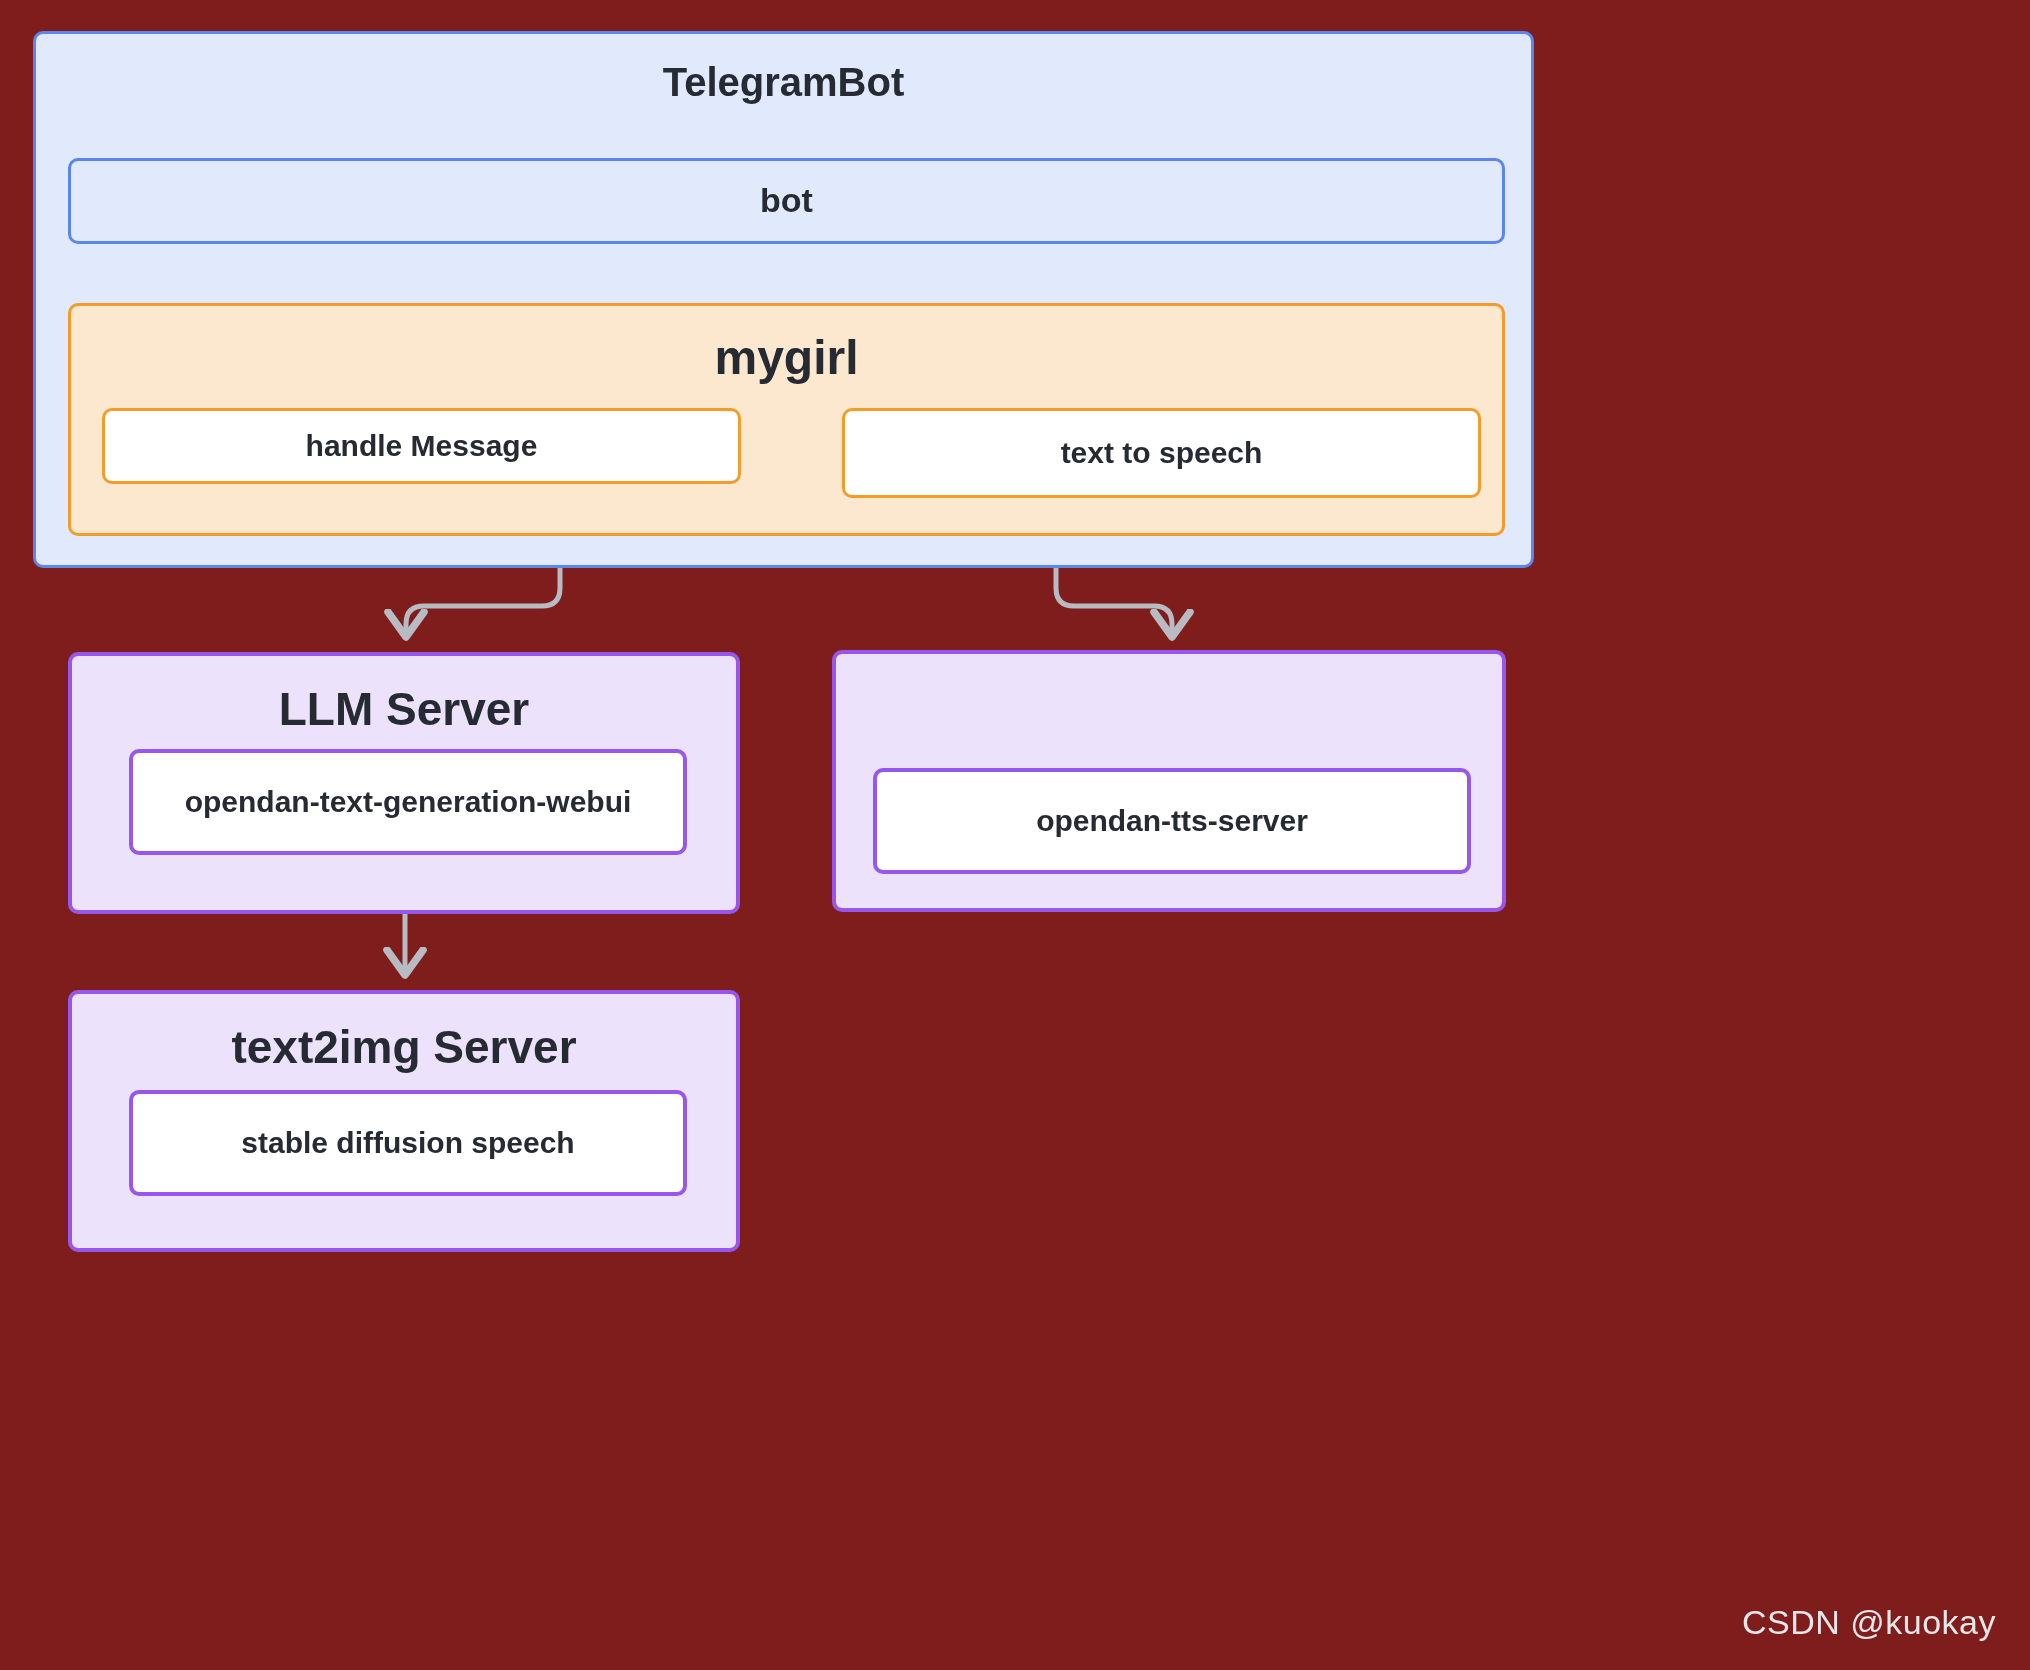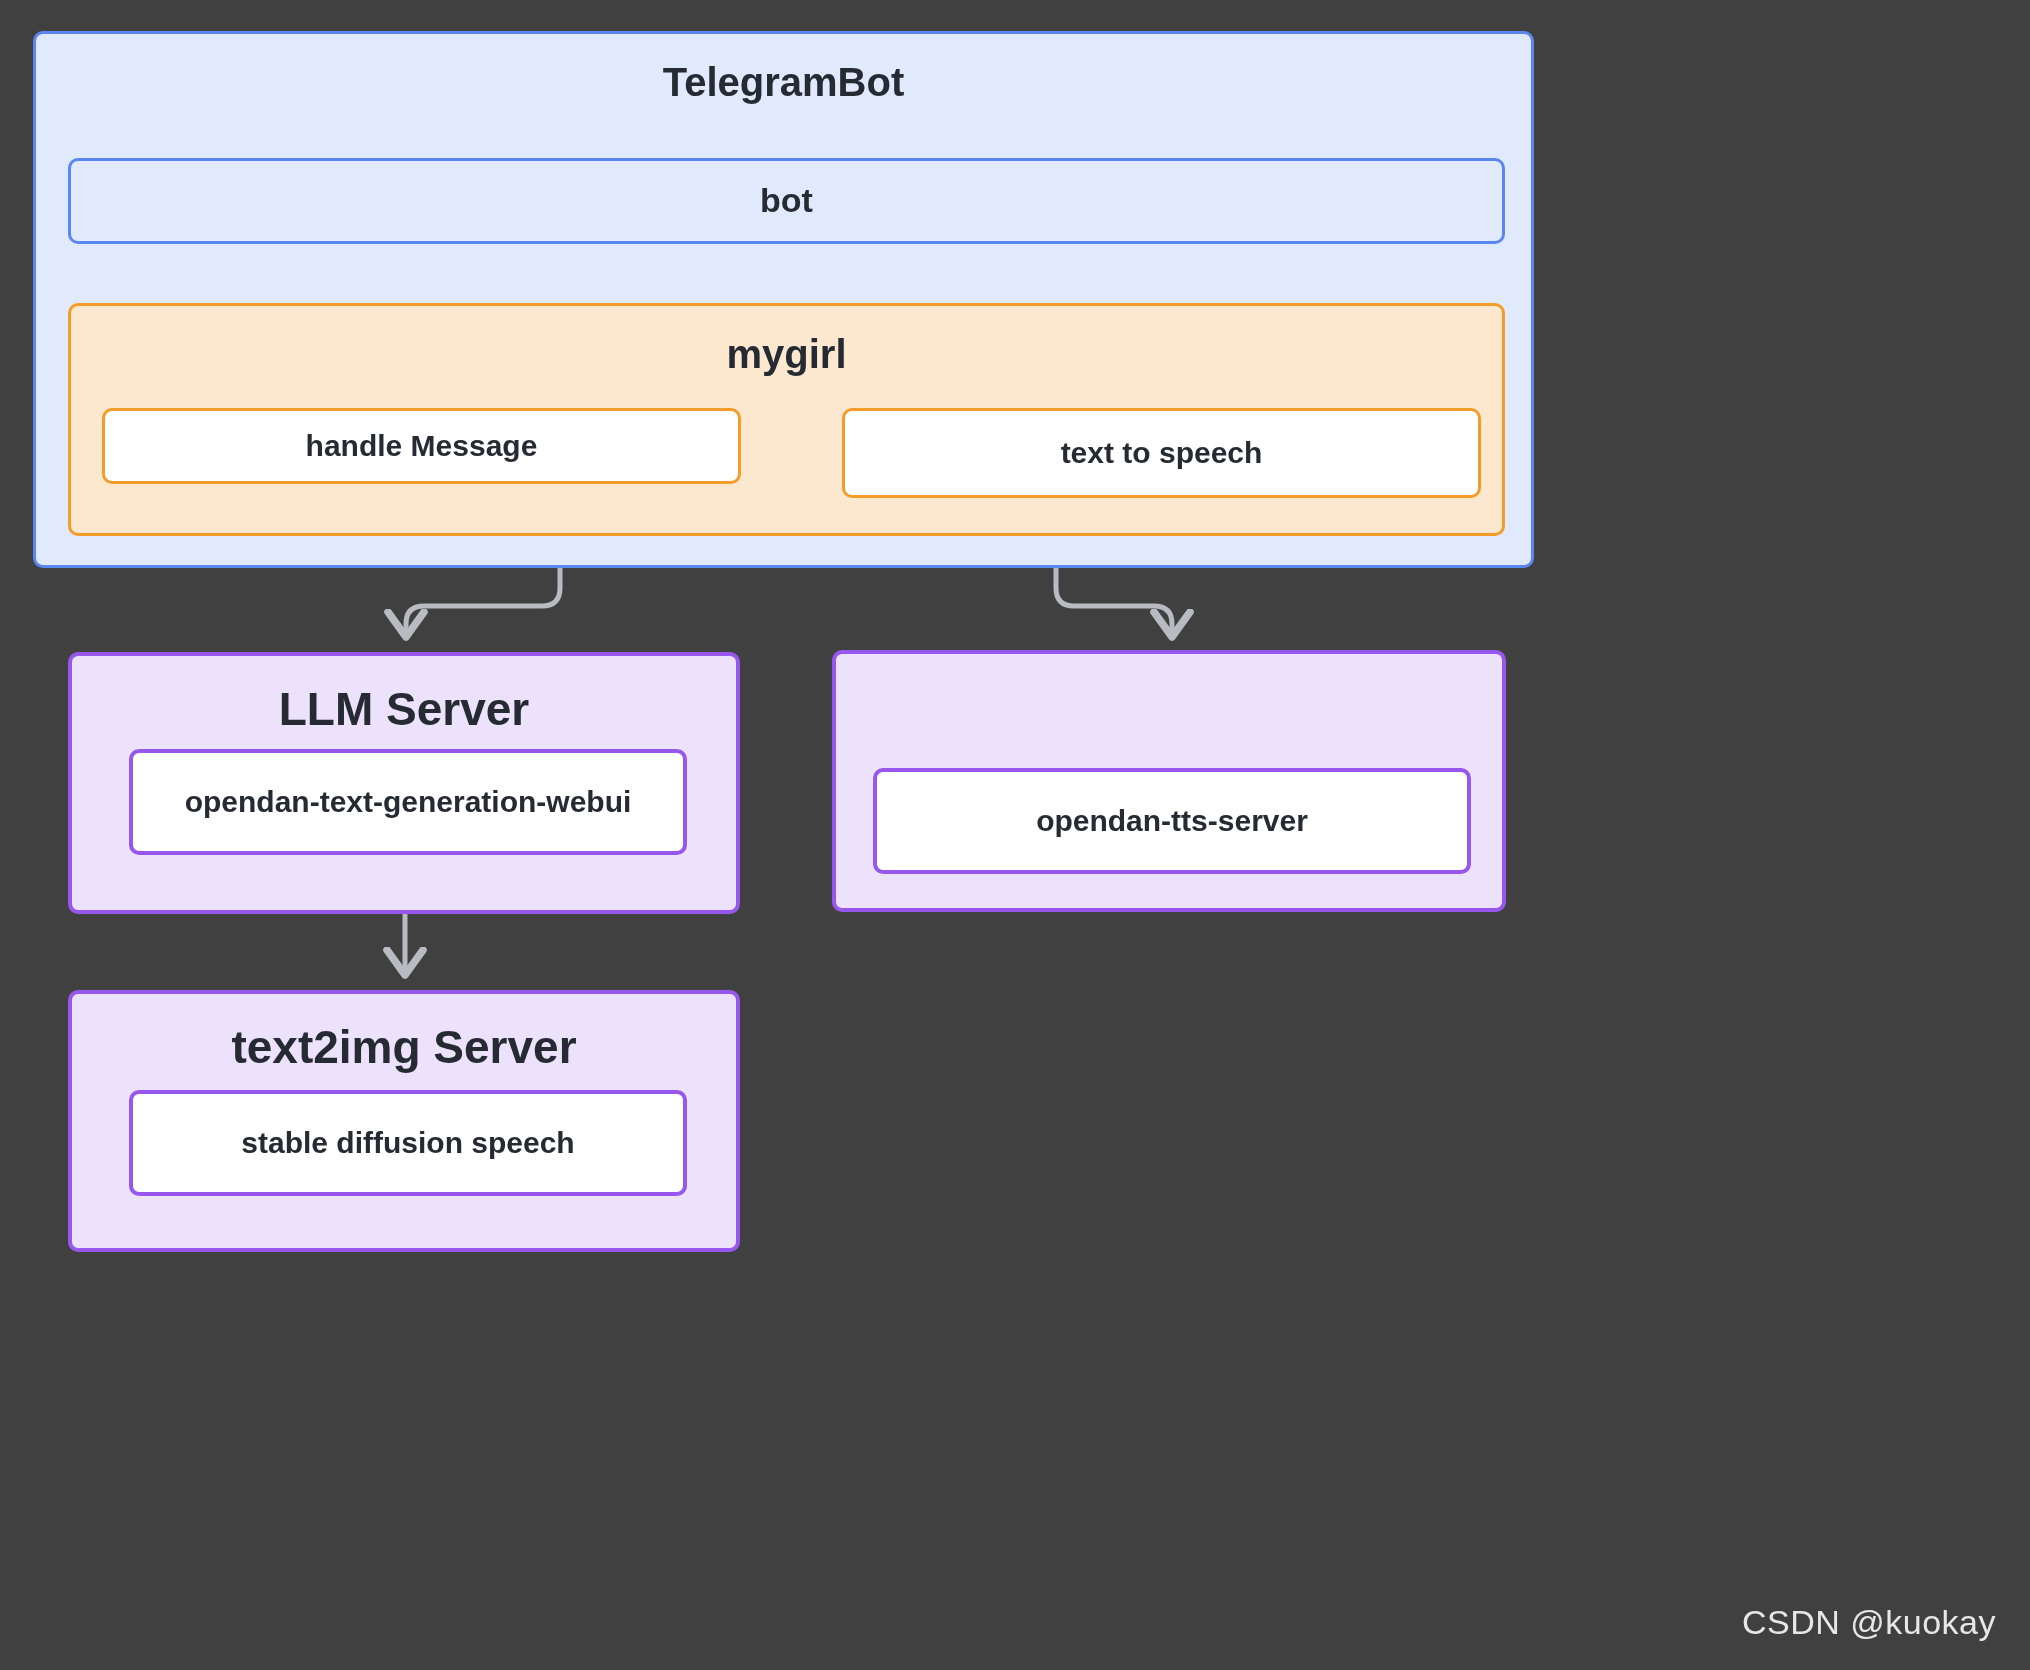--- a/index.html
+++ b/index.html
@@ -9,21 +9,21 @@
     background: #ffffff;
   }
   body {
     font-family: "Liberation Sans", sans-serif;
     -webkit-font-smoothing: antialiased;
   }
   #stage {
     position: relative;
     width: 2030px;
     height: 1670px;
-    background: #404040;
+    background: #7f1d1d;
     overflow: hidden;
   }
 
   
   #edges {
     position: absolute;
     left: 0;
     top: 0;
     width: 2030px;
     height: 1670px;
@@ -77,21 +77,21 @@
     color: #262b33;
     font-weight: 700;
     line-height: 1;
     white-space: nowrap;
   }
   .title-lg {
     font-size: 40px;
     top: 28px;
   }
   .title-xl {
-    font-size: 40px;
+    font-size: 48px;
     top: 28px;
   }
   .title-server {
     font-size: 46px;
     top: 30px;
   }
 
   .node-label {
     position: absolute;
     left: 0;

